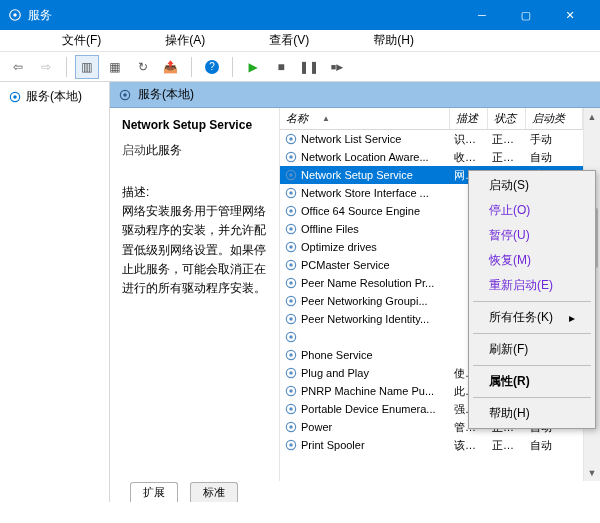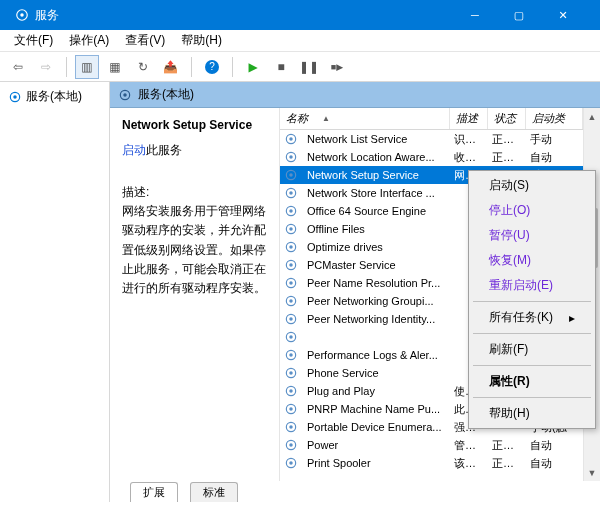--- a/index.html
+++ b/index.html
@@ -1,48 +1,48 @@
 <!DOCTYPE html>
 <html><head>
 <meta charset="utf-8">
 <style>
 * { box-sizing: border-box; margin: 0; padding: 0; font-family: "Microsoft YaHei", "Segoe UI", sans-serif; }
 body { width: 600px; height: 523px; overflow: hidden; background: #fff; position: relative; }
-.titlebar { height: 30px; background: #0078d7; color: #fff; display: flex; align-items: center; padding: 0 15px; font-size: 12px; }
+.titlebar { height: 30px; background: #0078d7; color: #fff; display: flex; align-items: center; padding: 0 8px; font-size: 12px; }
 .titlebar .gear { margin-right: 6px; display:inline-flex; }
 .titlebar .title { flex: 1; }
 .winbtns { display: flex; }
 .winbtn { width: 44px; height: 30px; display: flex; align-items: center; justify-content: center; color: #fff; cursor: pointer; font-size: 11px; }
 .menubar { height: 22px; background: #fff; border-bottom: 1px solid #e5e5e5; display: flex; align-items: center; padding: 0 6px; font-size: 12px; }
-.menuitem { padding: 2px 8px; cursor: default; }
+.menuitem { padding: 2px 8px; cursor: default; margin-left: 48px; }
 .toolbar { height: 30px; border-bottom: 1px solid #d8d8d8; display: flex; align-items: center; padding: 0 6px; gap: 4px; }
 .tbtn { width: 24px; height: 24px; display: flex; align-items: center; justify-content: center; border: 1px solid transparent; font-size: 12px; color:#555; cursor: default; }
 .tsep { width: 1px; height: 20px; background: #d0d0d0; margin: 0 4px; }
 .body { display: flex; height: 420px; }
 .leftnav { width: 110px; border-right: 1px solid #d8d8d8; padding: 4px; font-size: 12px; }
 .leftnav .nitem { display: flex; align-items: center; gap: 4px; padding: 2px 4px; cursor: default; }
 .rightpane { flex: 1; display: flex; flex-direction: column; position: relative; }
 .rightheader { height: 26px; background: #99c2e8; display: flex; align-items: center; padding: 0 8px; font-size: 12px; gap: 6px; border-bottom:1px solid #7fa8cc;}
 .rightbody { flex: 1; display: flex; overflow: hidden; }
 .detailpane { width: 170px; padding: 10px 10px 10px 12px; font-size: 12px; border-right: 1px solid #e5e5e5; }
 .detailpane h3 { font-size: 12px; font-weight: bold; margin-bottom: 10px; }
-.detailpane a { color: #1d4ed8; cursor: pointer; }
+.detailpane a { color: #404040; cursor: pointer; }
 .detailpane .desc { margin-top: 24px; line-height: 1.6; }
 .listpane { flex: 1; display: flex; flex-direction: column; font-size: 12px; overflow: hidden; }
 .colhdr { height: 22px; display: flex; border-bottom: 1px solid #d8d8d8; font-style: italic; }
 .colhdr div { padding: 3px 6px; border-right: 1px solid #e5e5e5; font-size: 11px; display:flex; align-items:center; }
 .col-name { width: 170px; }
 .col-desc { width: 38px; }
 .col-stat { width: 38px; }
 .col-start { flex: 1; }
 .svcrows { flex: 1; overflow-y: auto; overflow-x: hidden; }
 .svcrow { display: flex; height: 18px; align-items: center; }
 .svcrow.selected { background: #0078d7; color: #fff; }
 .svcrow .cell { padding: 0 4px; overflow: hidden; white-space: nowrap; text-overflow: ellipsis; font-size: 11px; }
-.svcrow .cname { width: 170px; display: flex; align-items: center; gap: 9px; }
+.svcrow .cname { width: 170px; display: flex; align-items: center; gap: 3px; }
 .svcrow .cdesc { width: 38px; }
 .svcrow .cstat { width: 38px; }
 .svcrow .cstart { flex: 1; }
 .gearicon { display:inline-flex; }
 .ctxmenu { position: absolute; top: 170px; left: 468px; width: 128px; background: #f0f0f0; border: 1px solid #a0a0a0; box-shadow: 2px 2px 6px rgba(0,0,0,.25); font-size: 12px; z-index: 100; padding: 2px; }
 .ctxitem { padding: 4px 18px; cursor: default; display:flex; justify-content:space-between; align-items:center;}
 .ctxitem.disabled { color: #6d28d9; }
 .ctxitem.bold { font-weight: bold; }
 .ctxsep { height: 1px; background: #c0c0c0; margin: 3px 2px; }
 .tabstrip { height: 21px; display: flex; align-items: flex-end; padding-left: 20px; font-size: 11px; background:#fff;}
@@ -313,34 +313,20 @@
               <div class="cell cstart"></div>
             </div>
             <div class="svcrow">
               <div class="cell cname">
                 <span class="gearicon">
                   <svg class="g" viewBox="0 0 24 24">
                     <circle cx="12" cy="12" r="8" fill="none" stroke="#5a8fc6" stroke-width="2"></circle>
                     <circle cx="12" cy="12" r="3" fill="#5a8fc6"></circle>
                   </svg>
                 </span>
-                <span>Performance Logs &amp; Aler...</span>
-              </div>
-              <div class="cell cdesc"></div>
-              <div class="cell cstat"></div>
-              <div class="cell cstart"></div>
-            </div>
-            <div class="svcrow">
-              <div class="cell cname">
-                <span class="gearicon">
-                  <svg class="g" viewBox="0 0 24 24">
-                    <circle cx="12" cy="12" r="8" fill="none" stroke="#5a8fc6" stroke-width="2"></circle>
-                    <circle cx="12" cy="12" r="3" fill="#5a8fc6"></circle>
-                  </svg>
-                </span>
                 <span>Phone Service</span>
               </div>
               <div class="cell cdesc"></div>
               <div class="cell cstat"></div>
               <div class="cell cstart"></div>
             </div>
             <div class="svcrow">
               <div class="cell cname">
                 <span class="gearicon">
                   <svg class="g" viewBox="0 0 24 24">

